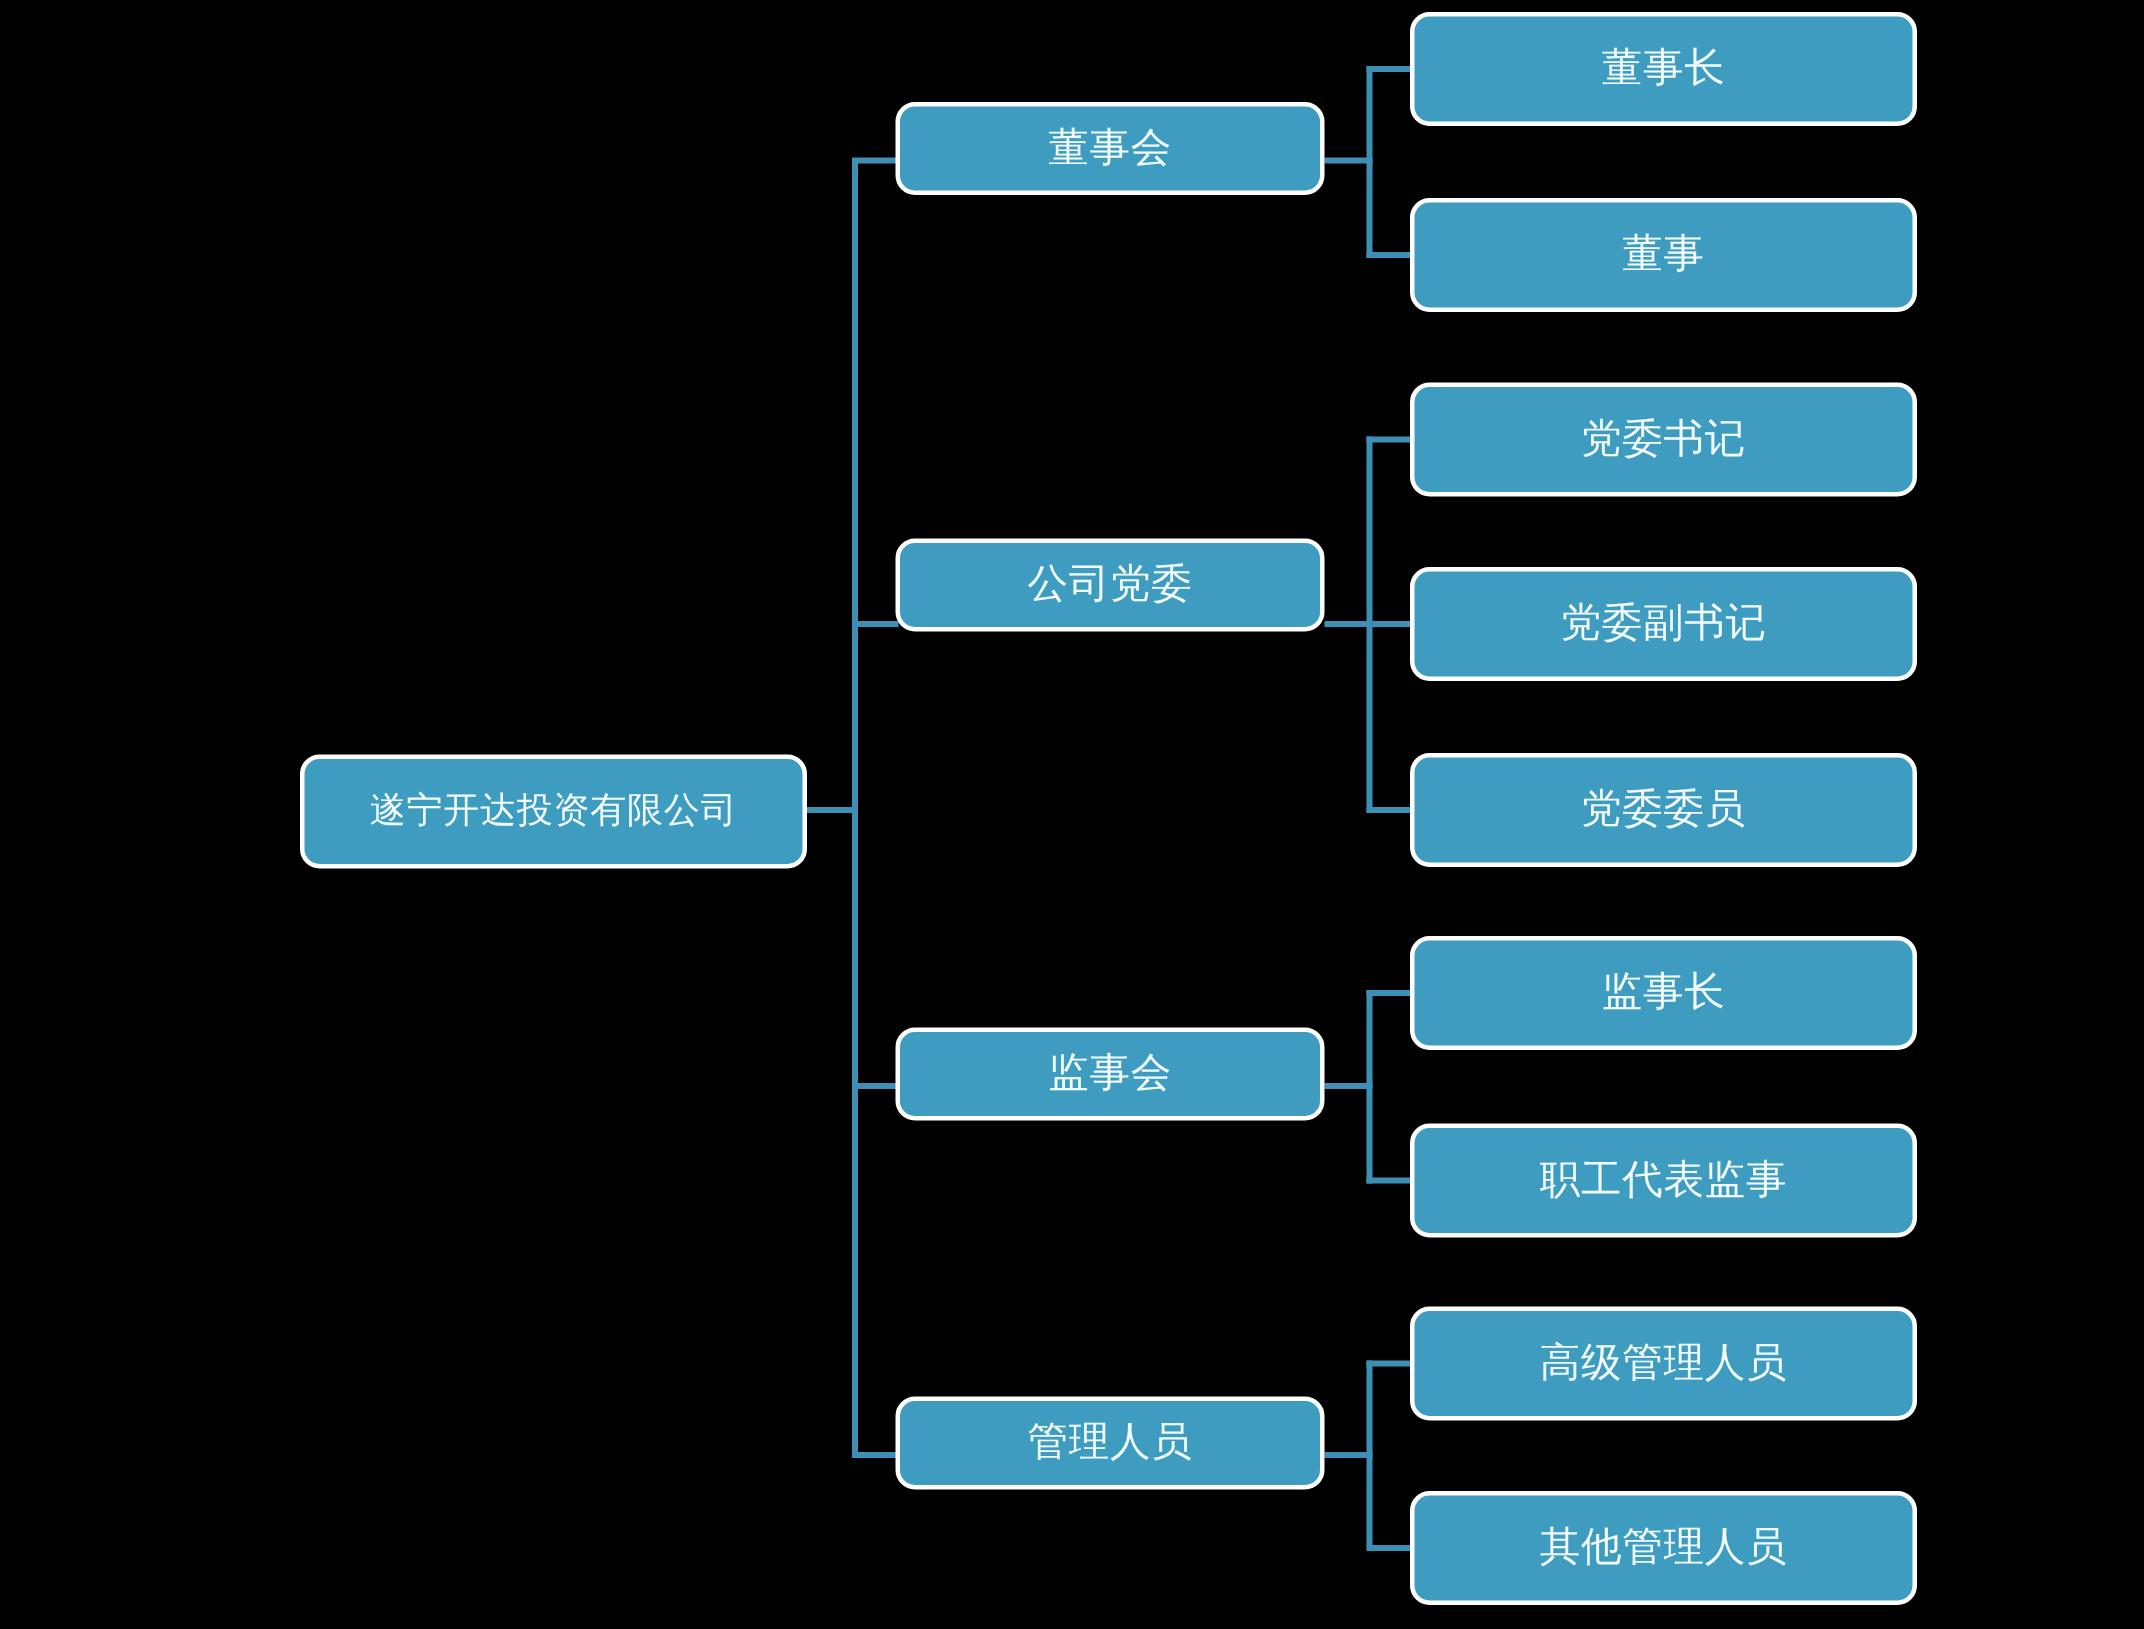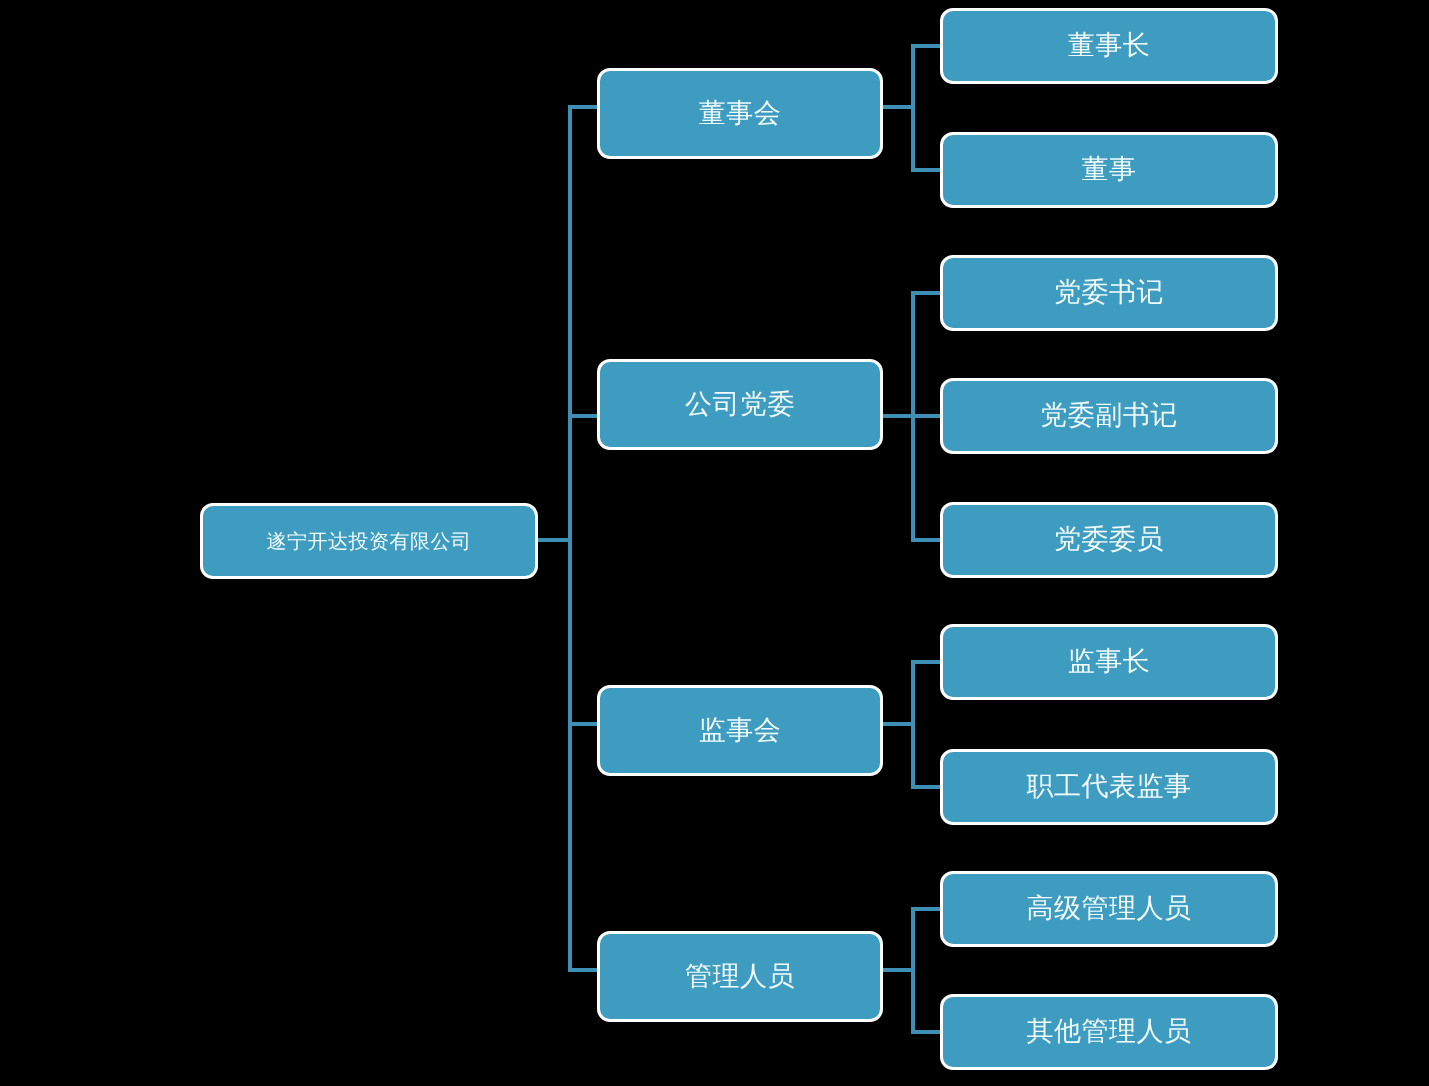--- a/index.html
+++ b/index.html
@@ -32,27 +32,27 @@
     line-height: 1.15;
     letter-spacing: 0.5px;
     user-select: none;
   }
 
   .node-root {
     left: 200px;
     top: 503px;
     width: 338px;
     height: 76px;
-    font-size: 20px;
+    font-size: 24px;
   }
 
   .node-l2 {
     left: 597px;
     width: 286px;
-    height: 91px;
+    height: 62px;
     font-size: 27px;
   }
 
   .node-leaf {
     left: 940px;
     width: 338px;
     height: 76px;
     font-size: 27px;
   }
 

